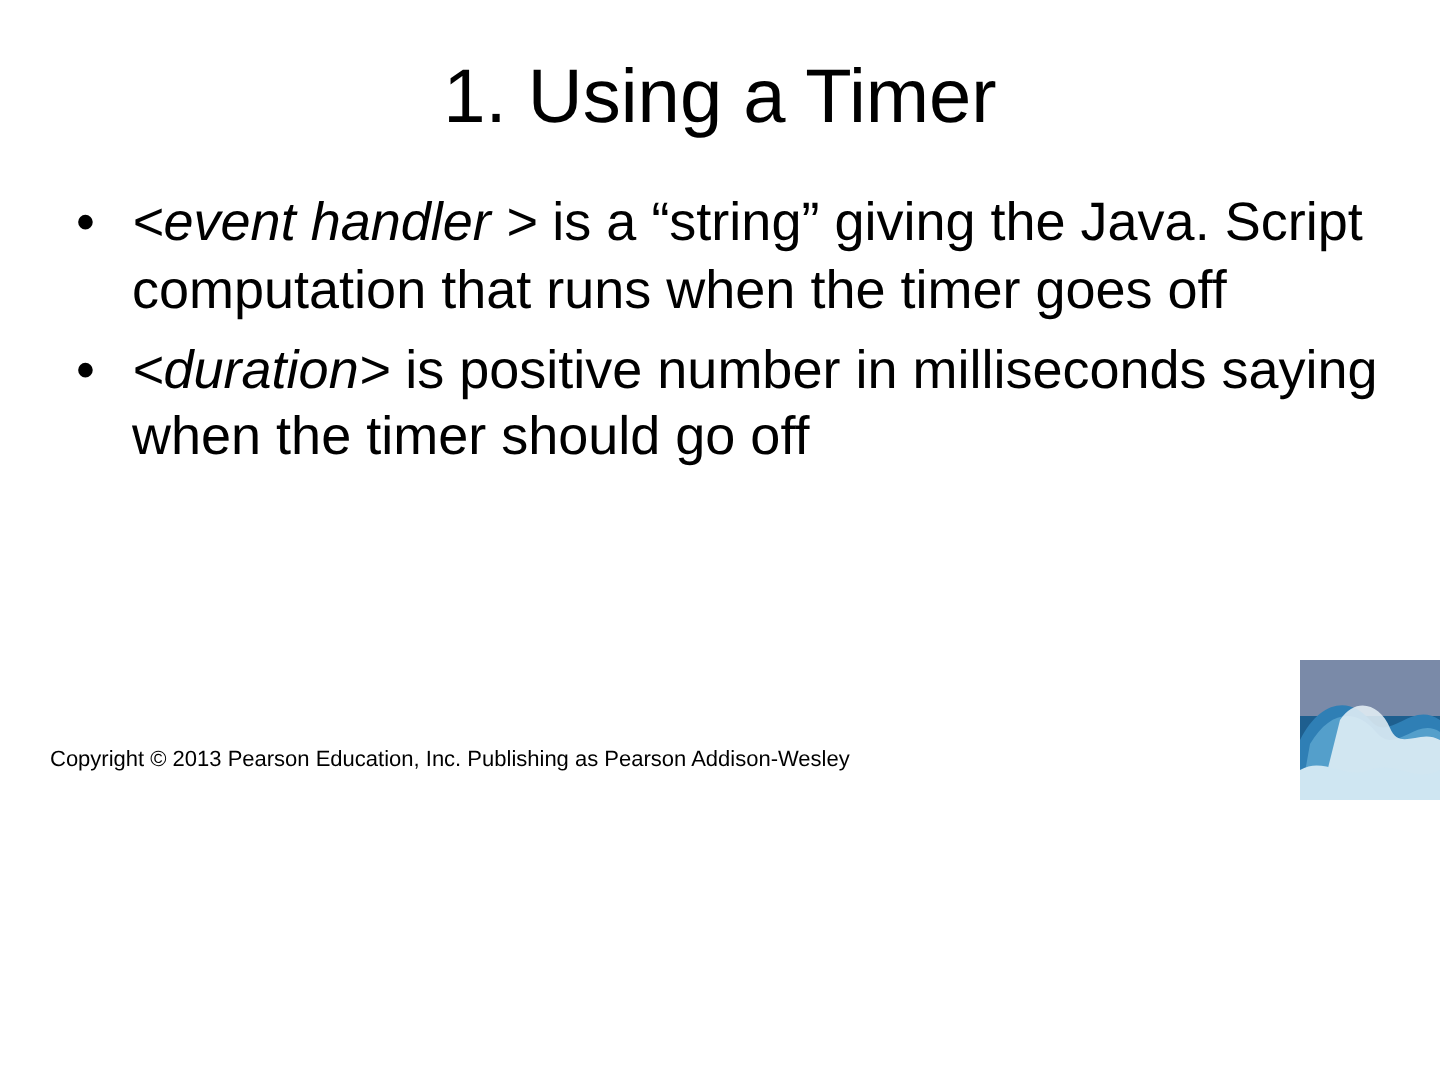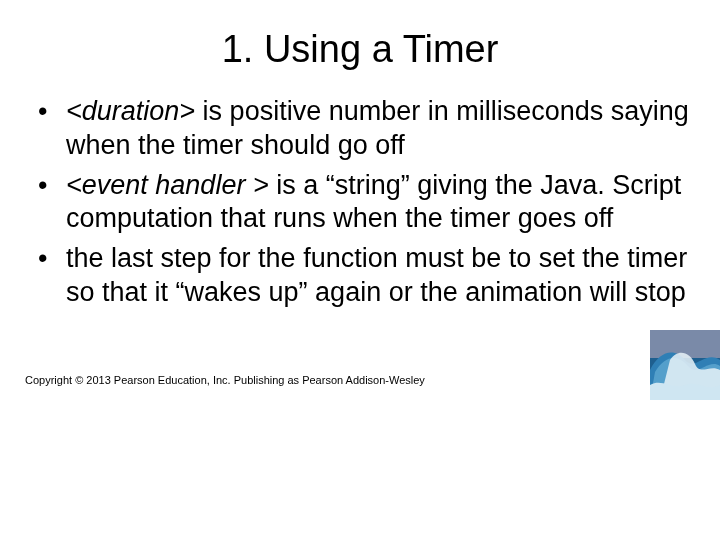--- a/index.html
+++ b/index.html
@@ -71,27 +71,24 @@
 </head>
 <body>
 
 <div class="slide">
 
   <h1 class="title">1. Using a Timer</h1>
 
   <div class="body">
     <ul class="bullets">
       <li>
-        <span class="italic">&lt;duration&gt;</span><span> is positive number in milliseconds saying when the timer should go off</span>
-      </li>
-      <li>
         <span class="italic">&lt;event handler &gt;</span><span> is a “string” giving the Java. Script computation that runs when the timer goes off</span>
       </li>
       <li>
-        <span class="italic"></span><span>the last step for the function must be to set the timer so that it “wakes up” again or the animation will stop</span>
+        <span class="italic">&lt;duration&gt;</span><span> is positive number in milliseconds saying when the timer should go off</span>
       </li>
     </ul>
   </div>
 
   <div class="footer">Copyright © 2013 Pearson Education, Inc. Publishing as Pearson Addison-Wesley</div>
 
   <div class="art">
     <svg width="70" height="70" viewBox="0 0 70 70">
       <rect x="0" y="0" width="70" height="28" fill="#7a8aa8"></rect>
       <rect x="0" y="28" width="70" height="42" fill="#1e5f8f"></rect>

